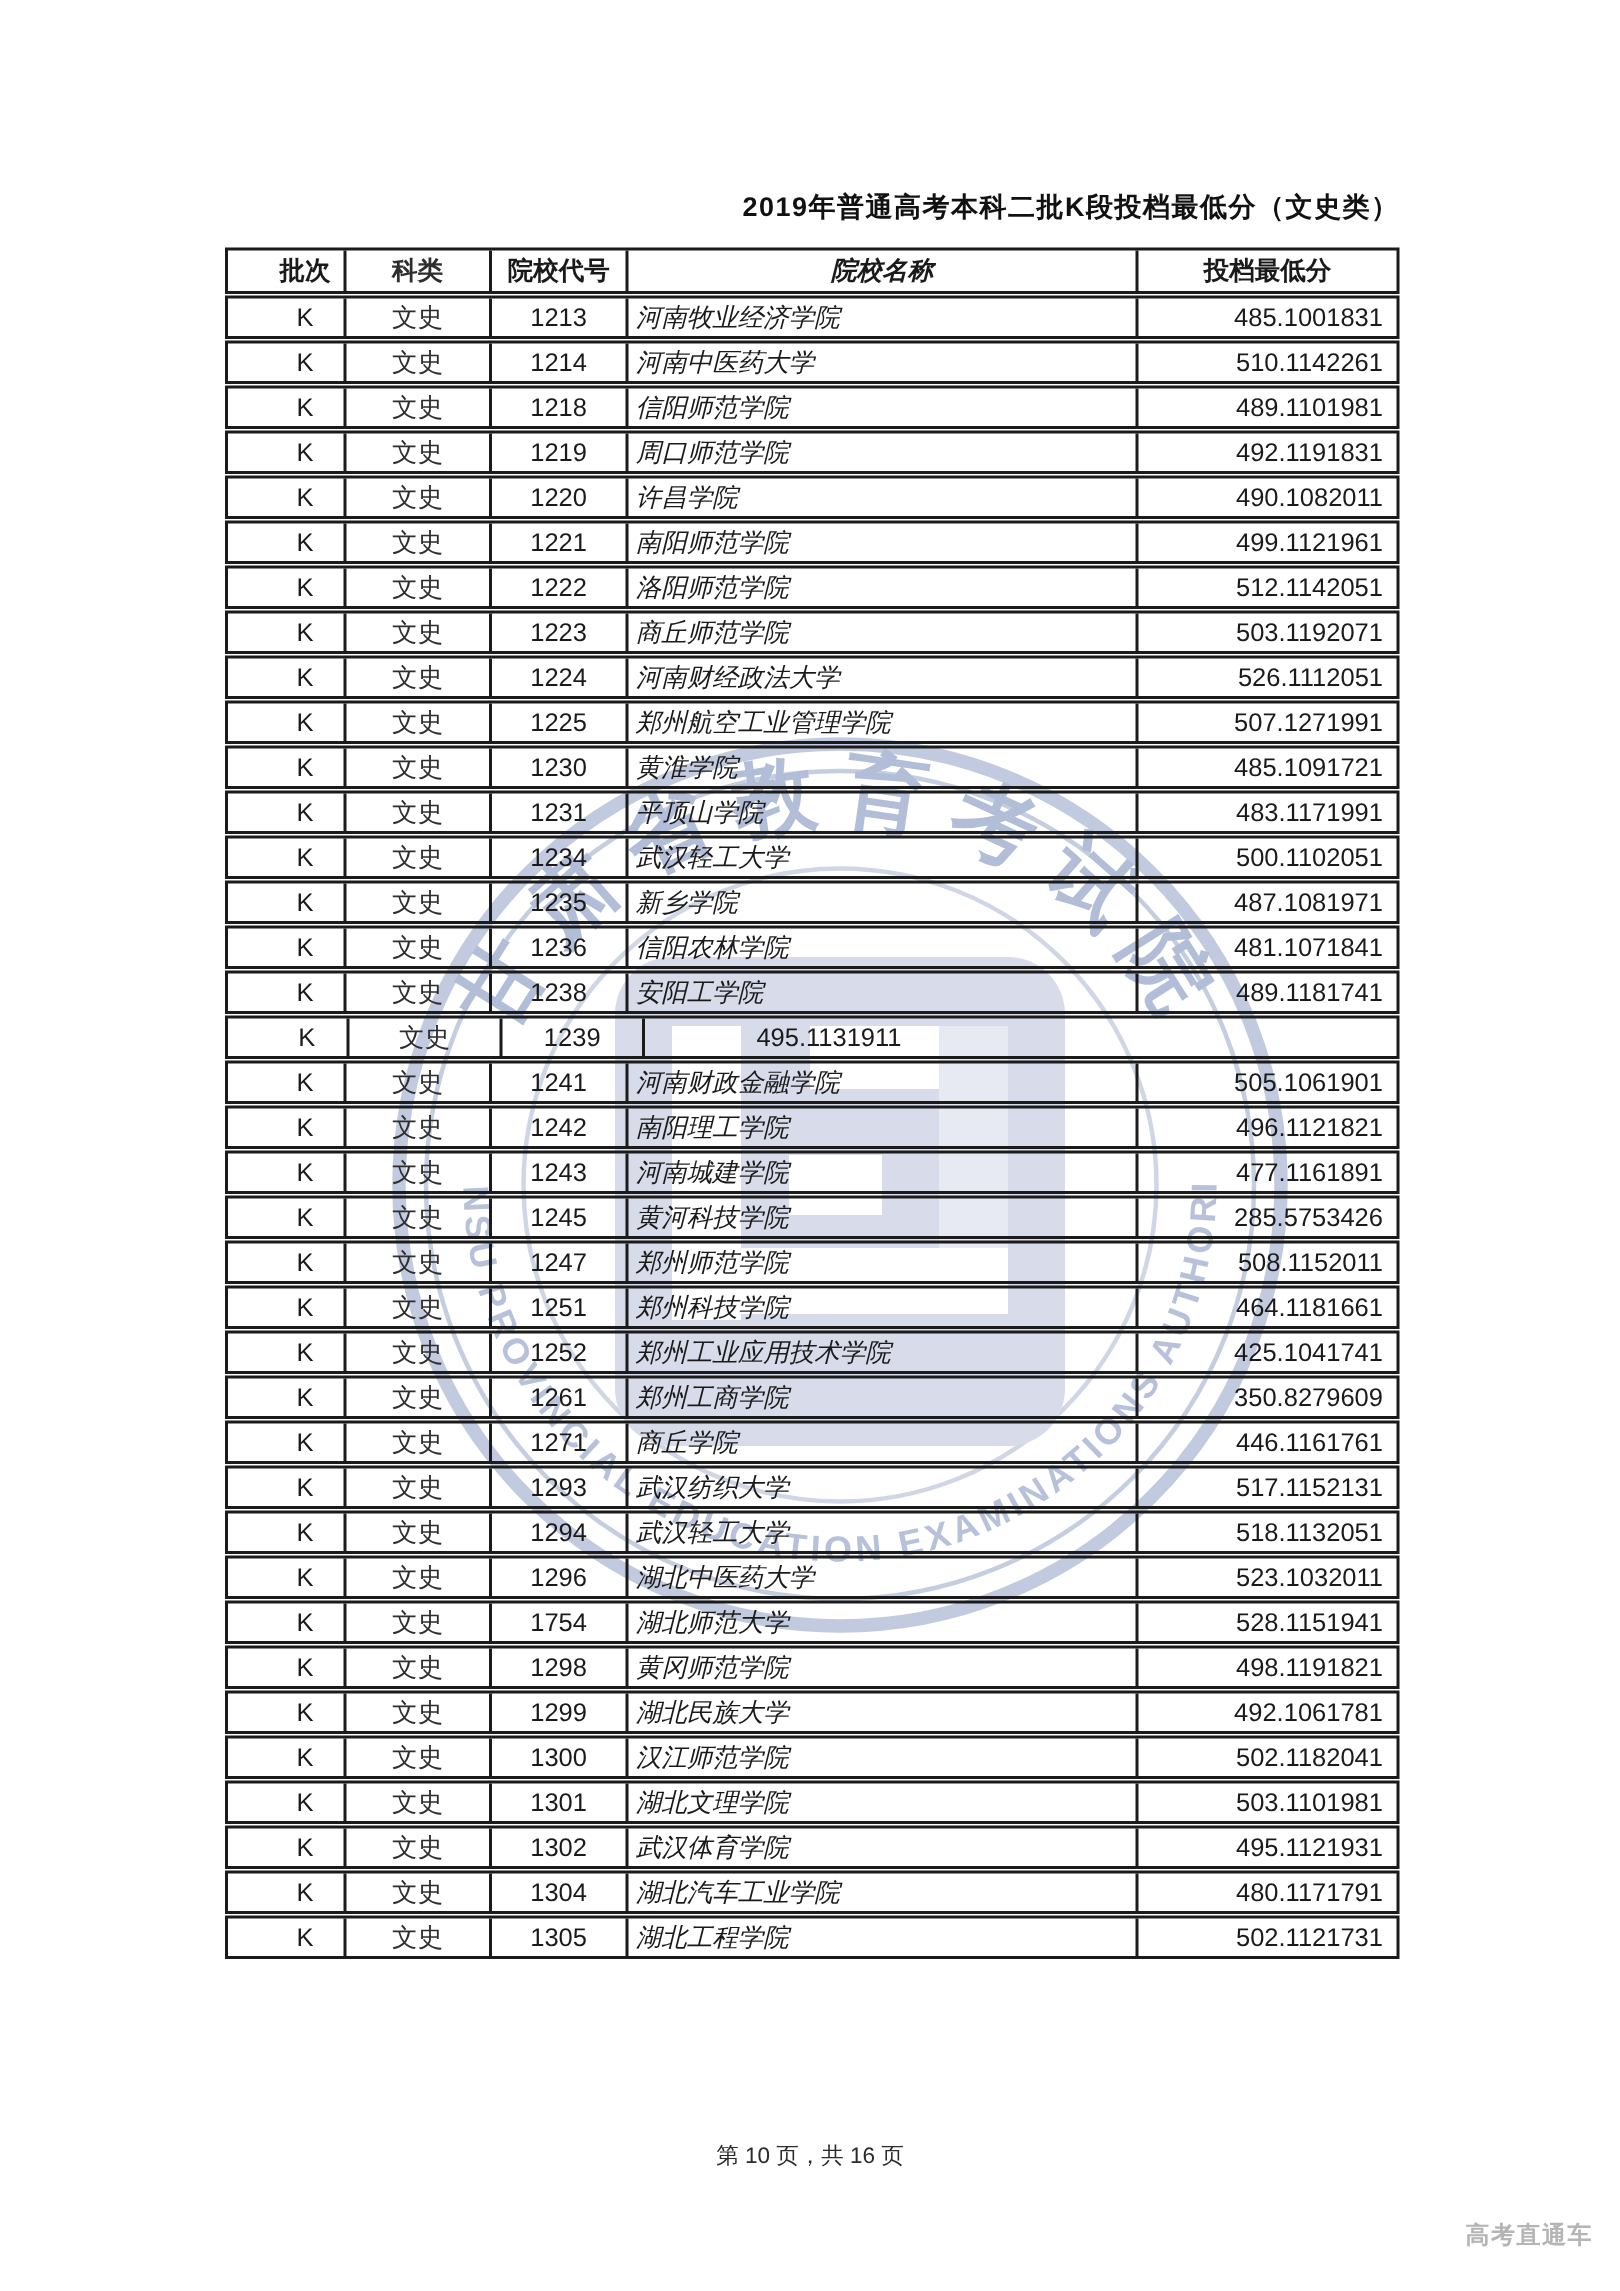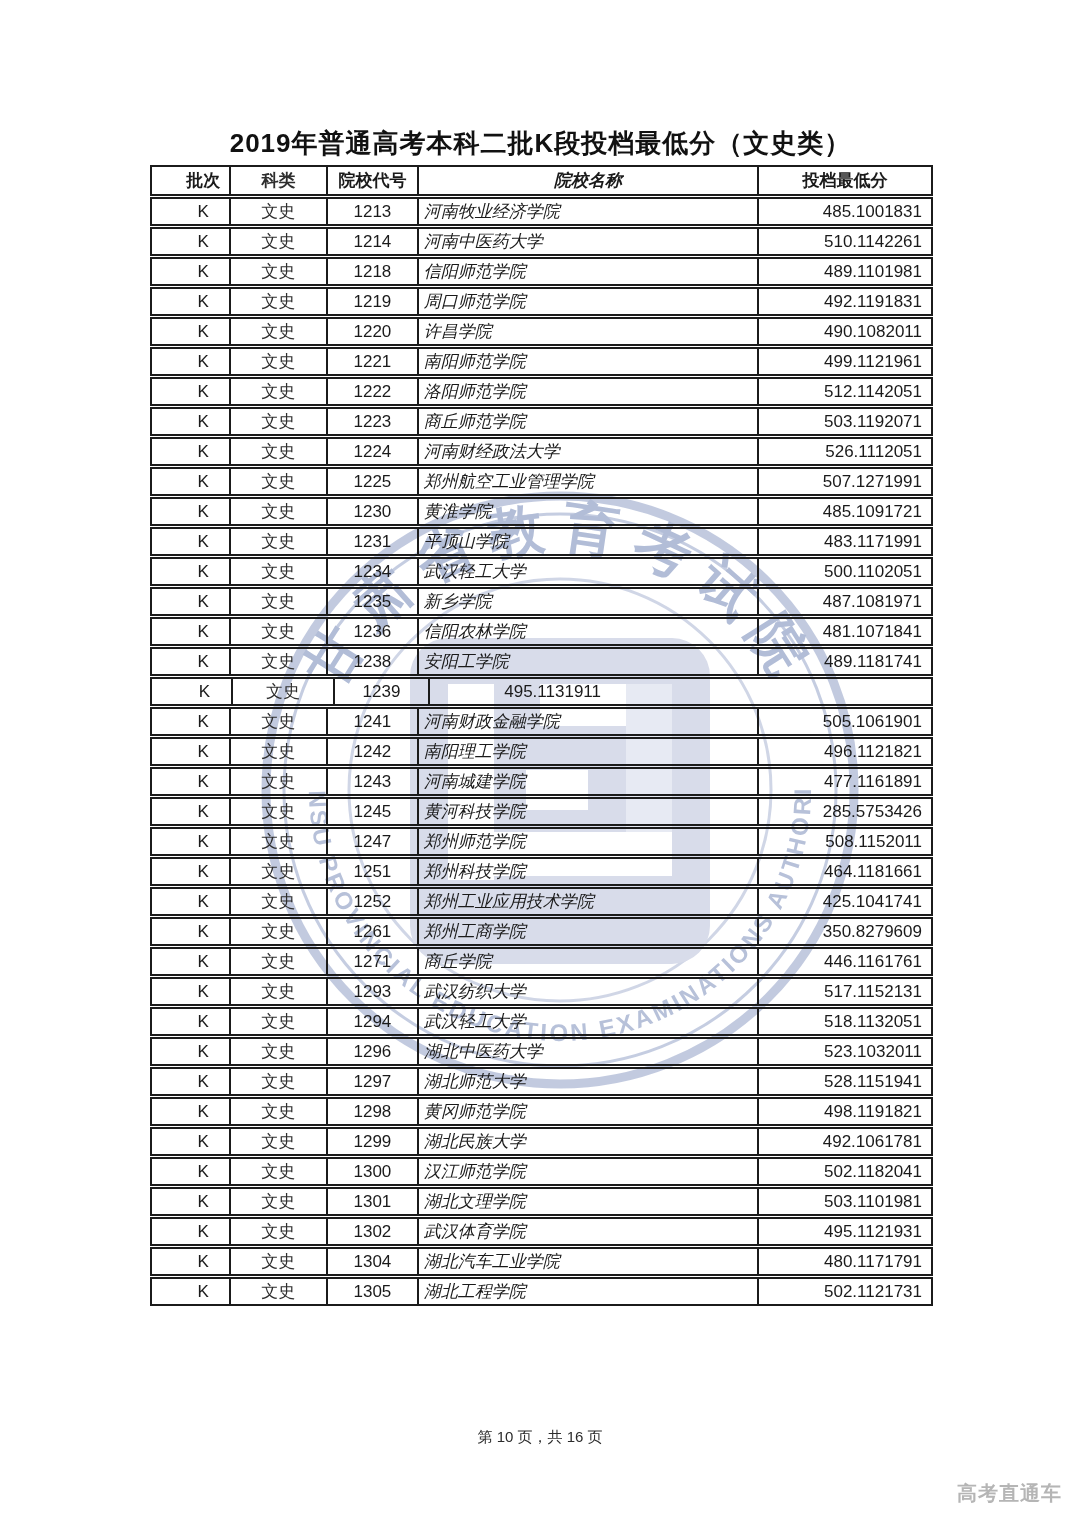--- a/index.html
+++ b/index.html
@@ -12,21 +12,21 @@
     color:#1a1a1a;
   }
   
   .watermark{
     position:absolute;left:210px;top:440px;width:700px;height:700px;
     z-index:0;pointer-events:none;
   }
   
   .doc-title{
     position:absolute;left:148px;top:126px;width:785px;
-    text-align:center;font-size:26px;font-weight:bold;
+    text-align:right;font-size:18px;font-weight:bold;
     letter-spacing:1px;color:#111;z-index:2;
   }
   
   .score-table{
     position:absolute;left:150px;top:165px;width:783px;z-index:2;
   }
   .trow{
     box-sizing:border-box;
     display:flex;align-items:center;
     border:2px solid #1b1b1b;
@@ -49,21 +49,21 @@
   .c4{width:182px;justify-content:flex-end;padding-right:9px;}
   .c1,.c2,.c3,.c4{border-left:2px solid #1b1b1b;}
   
   .page-footer{
     position:absolute;left:0;top:1428px;width:1080px;
     text-align:center;font-size:15px;color:#2b2b2b;z-index:2;
   }
   
   .brand-badge{
     position:absolute;right:18px;top:1480px;
-    font-size:20px;font-weight:bold;color:#b5b5b5;
+    font-size:16px;font-weight:bold;color:#b5b5b5;
     text-shadow:0 1px 0 #ffffff;z-index:2;letter-spacing:1px;
   }
 </style>
 </head>
 <body>
 
 <div class="page">
 
   <svg class="watermark" viewBox="0 0 700 700" xmlns="http://www.w3.org/2000/svg">
     <defs>
@@ -300,21 +300,21 @@
         <div class="trow">
           <div class="cell c0">K</div>
           <div class="cell c1">文史</div>
           <div class="cell c2">1296</div>
           <div class="cell c3">湖北中医药大学</div>
           <div class="cell c4">523.1032011</div>
         </div>
         <div class="trow">
           <div class="cell c0">K</div>
           <div class="cell c1">文史</div>
-          <div class="cell c2">1297</div>
+          <div class="cell c2">1754</div>
           <div class="cell c3">湖北师范大学</div>
           <div class="cell c4">528.1151941</div>
         </div>
         <div class="trow">
           <div class="cell c0">K</div>
           <div class="cell c1">文史</div>
           <div class="cell c2">1298</div>
           <div class="cell c3">黄冈师范学院</div>
           <div class="cell c4">498.1191821</div>
         </div>

